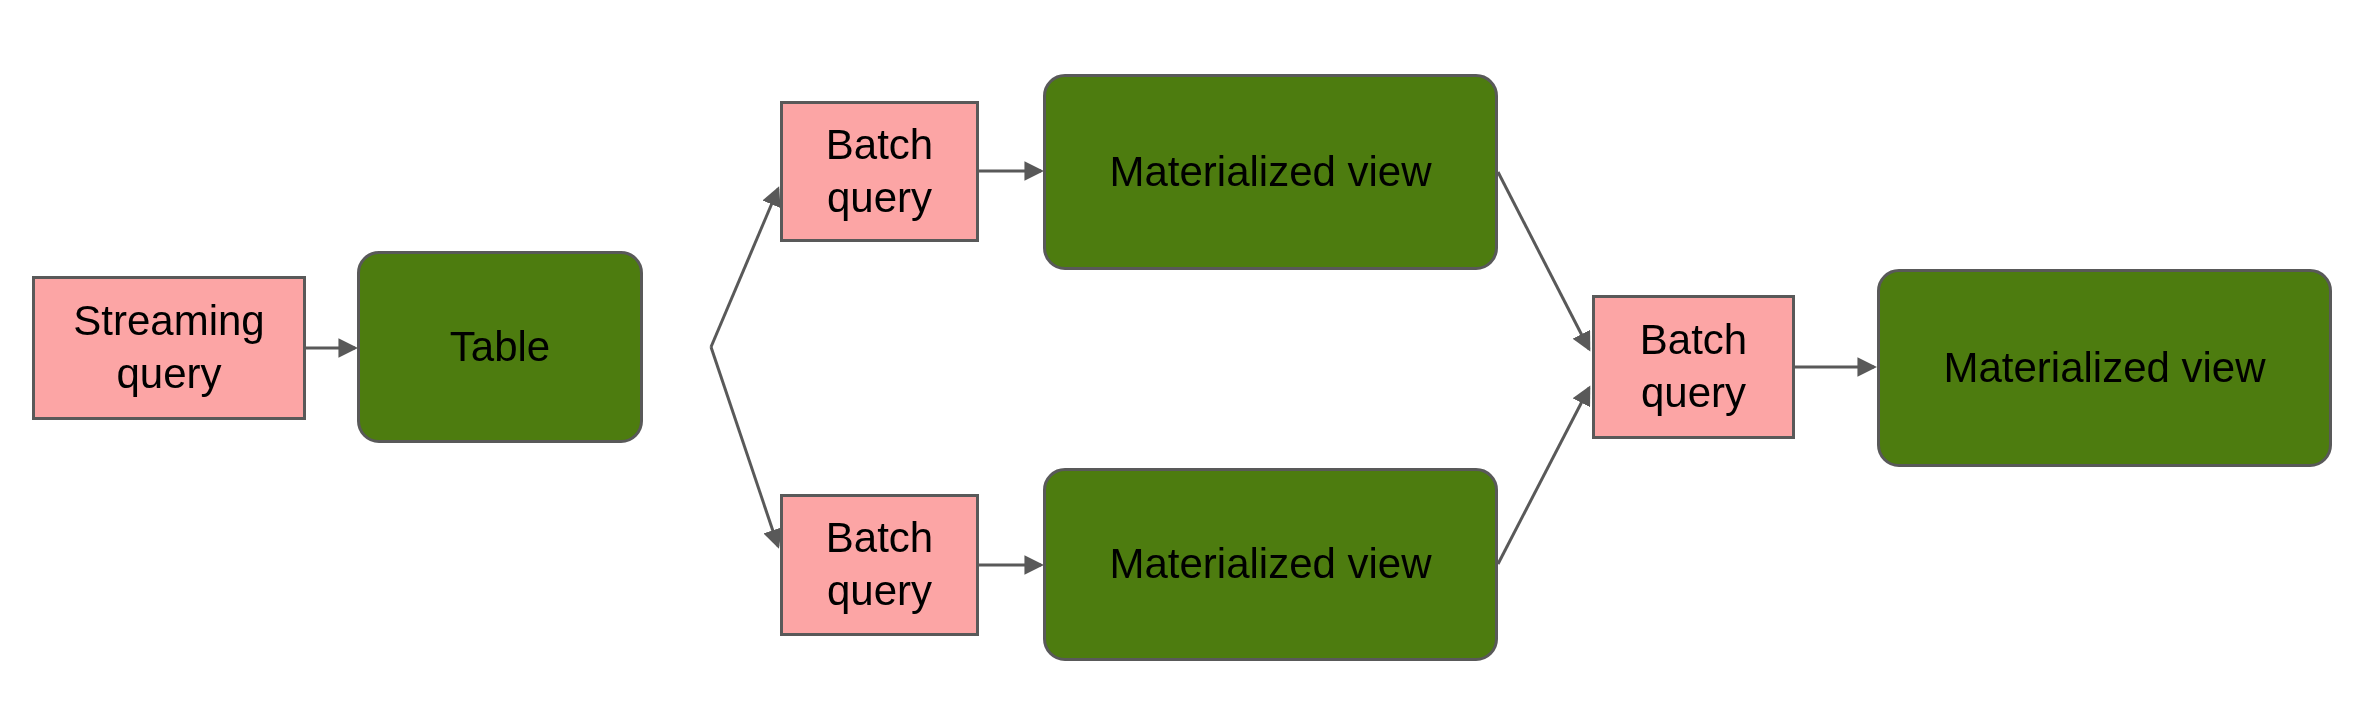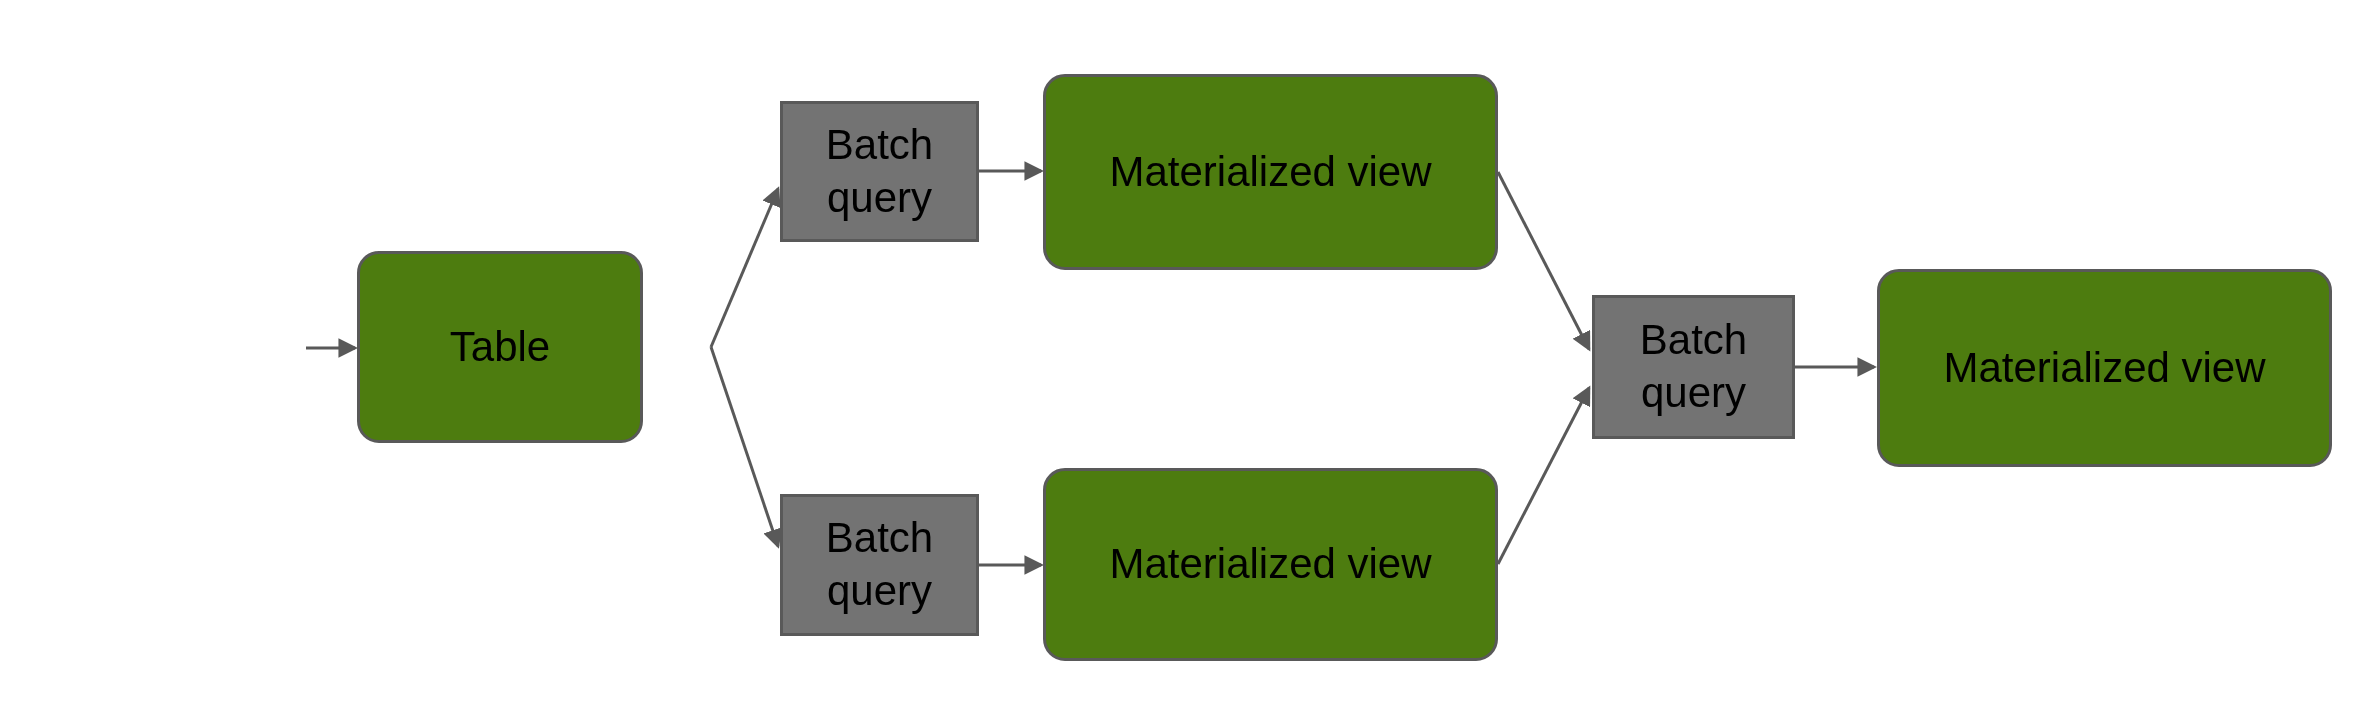--- a/index.html
+++ b/index.html
@@ -28,21 +28,21 @@
     display: flex;
     align-items: center;
     justify-content: center;
     text-align: center;
     font-size: 42px;
     line-height: 1.26;
     color: #000000;
     padding: 0 4px;
   }
   .node.query {
-    background: #737373;
+    background: #fca5a5;
     border: 3px solid #595959;
     border-radius: 0;
   }
   .node.dataset {
     background: #4d7c0f;
     border: 3px solid #595959;
     border-radius: 22px;
   }
   .edge {
     stroke: #595959;
@@ -73,20 +73,23 @@
     <line class="edge" x1="306" y1="348" x2="355" y2="348" marker-end="url(#arrow)"></line>
     <line class="edge" x1="711" y1="347" x2="778" y2="189" marker-end="url(#arrow)"></line>
     <line class="edge" x1="711" y1="347" x2="778" y2="546" marker-end="url(#arrow)"></line>
     <line class="edge" x1="979" y1="171" x2="1041" y2="171" marker-end="url(#arrow)"></line>
     <line class="edge" x1="979" y1="565" x2="1041" y2="565" marker-end="url(#arrow)"></line>
     <line class="edge" x1="1498" y1="172" x2="1589" y2="349" marker-end="url(#arrow)"></line>
     <line class="edge" x1="1498" y1="564" x2="1589" y2="388" marker-end="url(#arrow)"></line>
     <line class="edge" x1="1795" y1="367" x2="1874" y2="367" marker-end="url(#arrow)"></line>
   </svg>
 
+  <div class="node query n-streaming">
+    <span>Streaming query</span>
+  </div>
 
   <div class="node dataset n-table">
     <span>Table</span>
   </div>
 
   <div class="node query n-bq-top">
     <span>Batch query</span>
   </div>
 
   <div class="node dataset n-mv-top">

